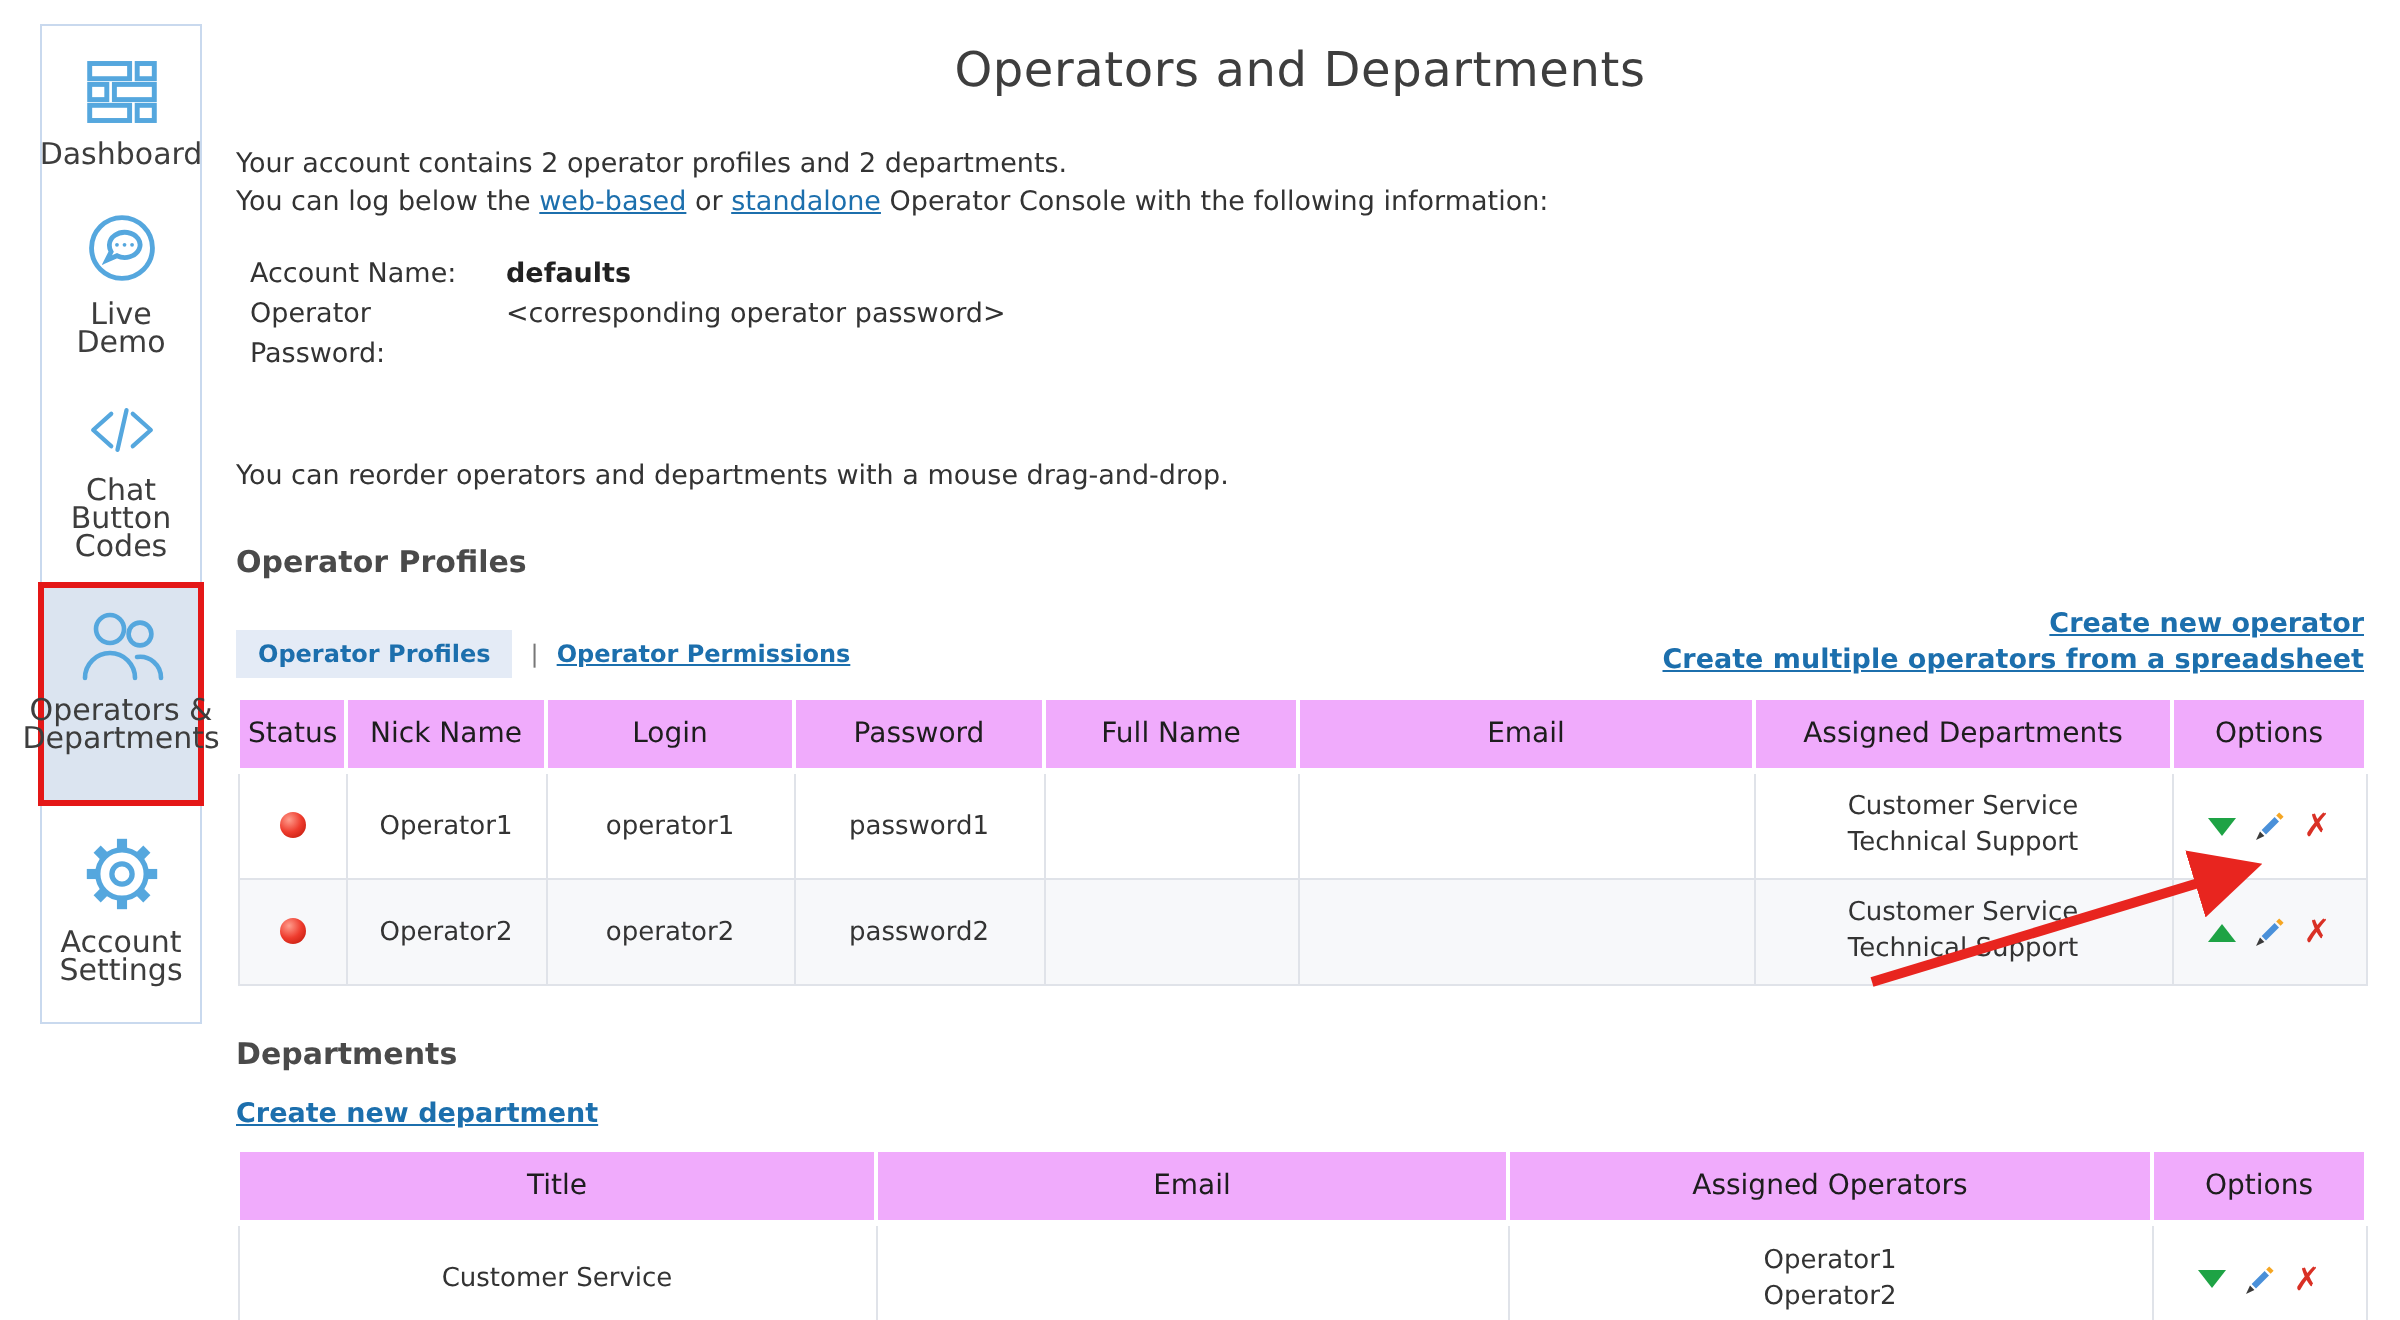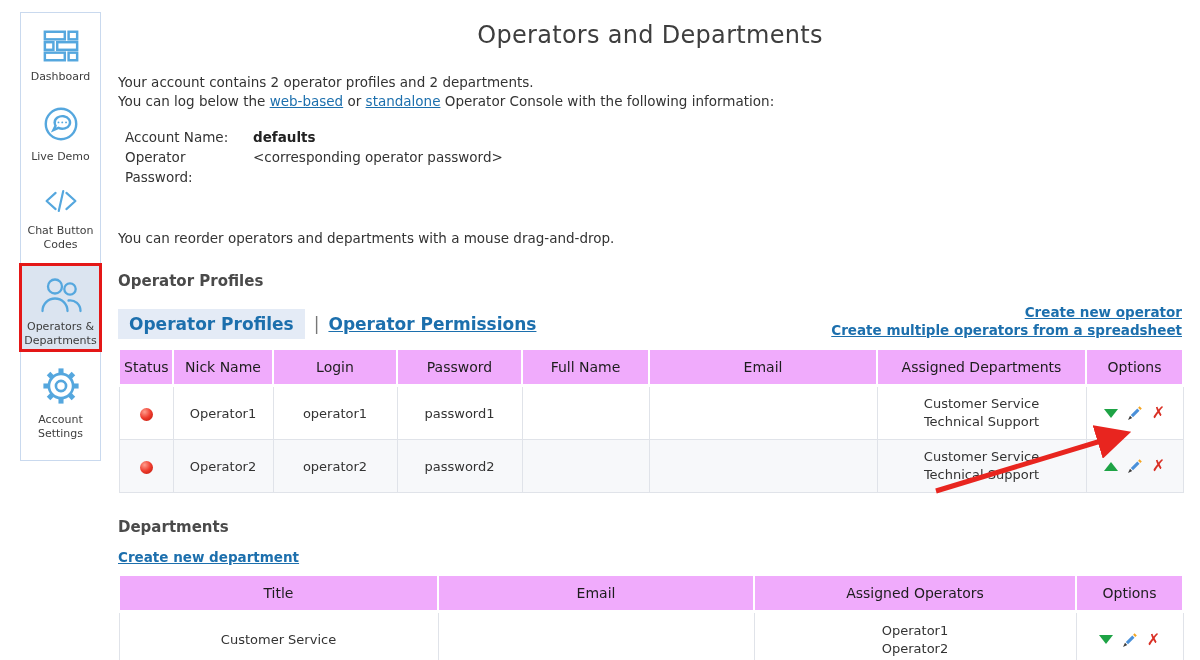--- a/index.html
+++ b/index.html
@@ -13,43 +13,43 @@
   
   .sidebar{
     position:absolute;left:20px;top:12px;width:81px;box-sizing:border-box;
     border:1px solid #c9d9ee;background:#fff;
     display:flex;flex-direction:column;padding:4px 0 10px;
   }
   .side-item{
     display:flex;flex-direction:column;align-items:center;justify-content:center;
     text-align:center;padding:10px 2px 9px;cursor:pointer;box-sizing:border-box;
   }
-  .side-item .lbl{font-size:11px;line-height:14px;color:#3d3d3d;margin-top:5px;}
+  .side-item .lbl{font-size:15px;line-height:14px;color:#3d3d3d;margin-top:5px;}
   .side-item.active{
-    background:#dbe4f0;border:3px solid #e41717;padding:9px 0 1px;margin:2px -2px;
+    background:#dbe4f0;border:3px solid #e41717;padding:9px 0 24px;margin:2px -2px;
   }
   .side-icon{display:block;}
   
   .main{position:absolute;left:118px;top:0;width:1064px;}
   .page-title{
     font-size:24px;font-weight:400;color:#3e3e3e;text-align:center;
     margin:21px 0 0;letter-spacing:.3px;
   }
   .intro{margin-top:24px;}
   .intro p{margin:0;line-height:18.5px;}
   .intro a{color:#1c6fad;text-decoration:underline;}
   .creds{margin:17px 0 0 7px;}
   .cred-row{display:flex;line-height:20px;}
   .cred-label{width:128px;}
   .cred-value.bold{font-weight:700;color:#222;}
   .reorder{margin-top:42px;line-height:18px;}
   .section-heading{font-size:15px;font-weight:700;color:#4a4a4a;margin:25px 0 0;}
   
   .tabbar{display:flex;justify-content:space-between;align-items:flex-end;margin-top:13px;}
-  .tabs{font-size:17px;font-weight:700;white-space:nowrap;}
+  .tabs{font-size:12px;font-weight:700;white-space:nowrap;}
   .tab-active{background:#e4ebf6;color:#1c6fad;padding:5px 11px;display:inline-block;}
   .tab-sep{color:#777;margin:0 9px;font-weight:400;}
   .tab-link{color:#1c6fad;text-decoration:underline;}
   .rlinks{text-align:right;font-weight:700;line-height:18px;font-size:13.5px;}
   .rlinks a{color:#1c6fad;display:block;text-decoration:underline;}
   .create-link{display:inline-block;margin-top:13px;font-weight:700;color:#1c6fad;text-decoration:underline;}
   
   table{width:100%;border-collapse:collapse;table-layout:fixed;margin-top:9px;font-size:13px;}
   th{
     background:#f0abfc;border:2px solid #fff;border-bottom:3px solid #fff;

